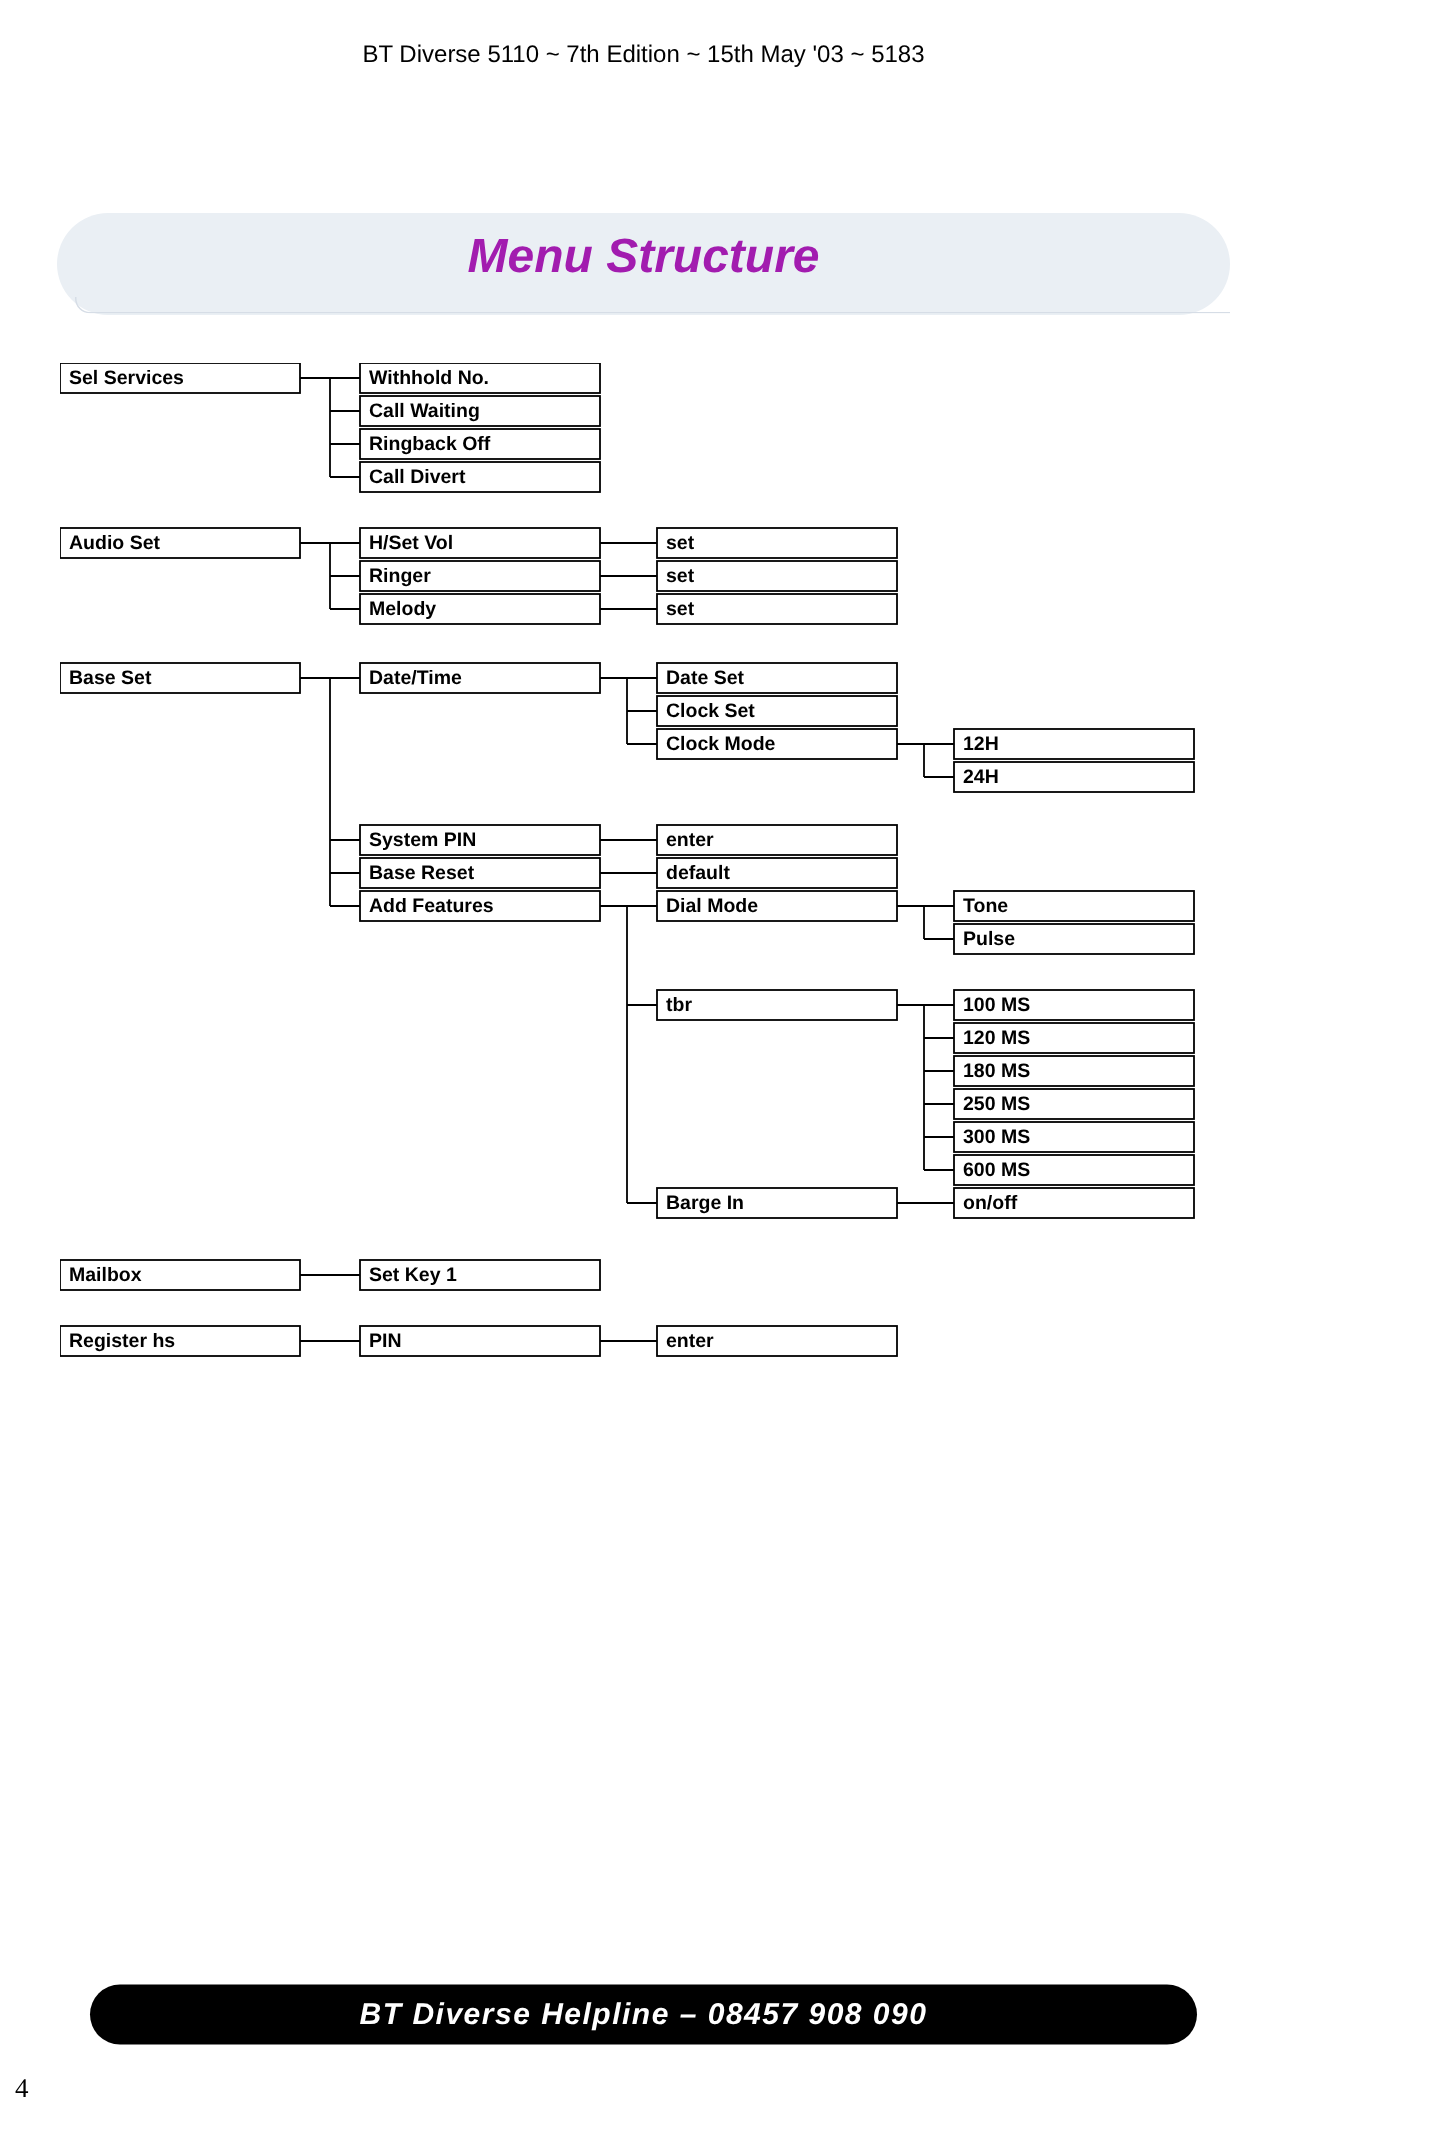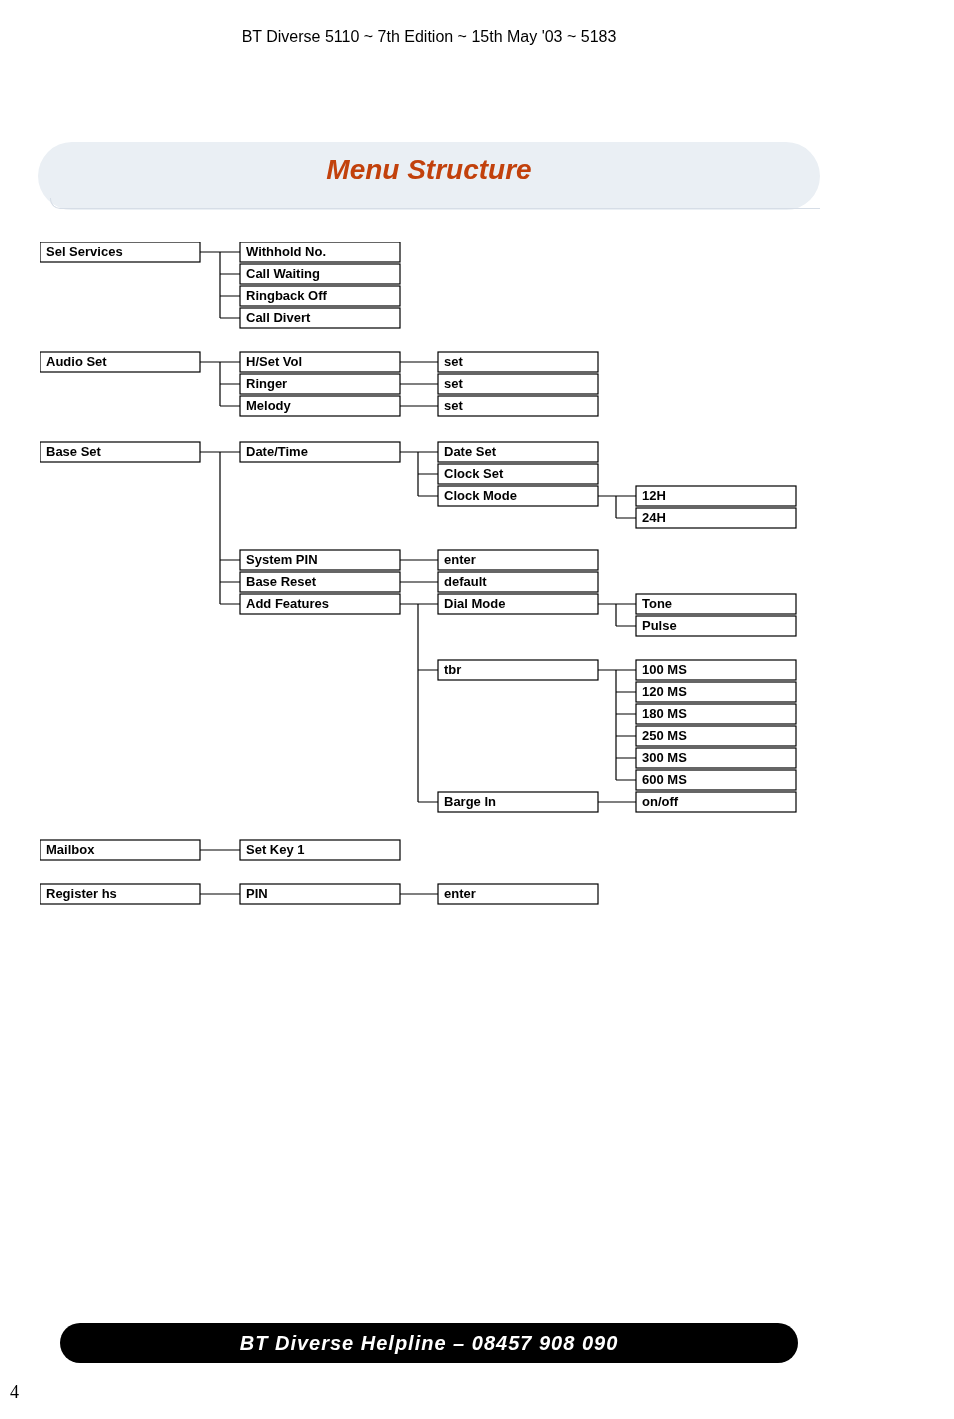--- a/index.html
+++ b/index.html
@@ -28,23 +28,23 @@
     left: 38px;
     right: 38px;
     height: 68px;
     background: #eaeff4;
     border-radius: 34px 34px 34px 34px;
   }
   .title-banner .title-text {
     text-align: center;
     font-style: italic;
     font-weight: 700;
-    font-size: 28px;
+    font-size: 32px;
     line-height: 56px;
-    color: #c2410c;
+    color: #a21caf;
   }
   .title-foot {
     position: absolute;
     top: 198px;
     left: 50px;
     right: 38px;
     height: 10px;
     border-bottom-left-radius: 10px;
     border-bottom: 1px solid #d6dde6;
     border-left: 1px solid #d6dde6;

